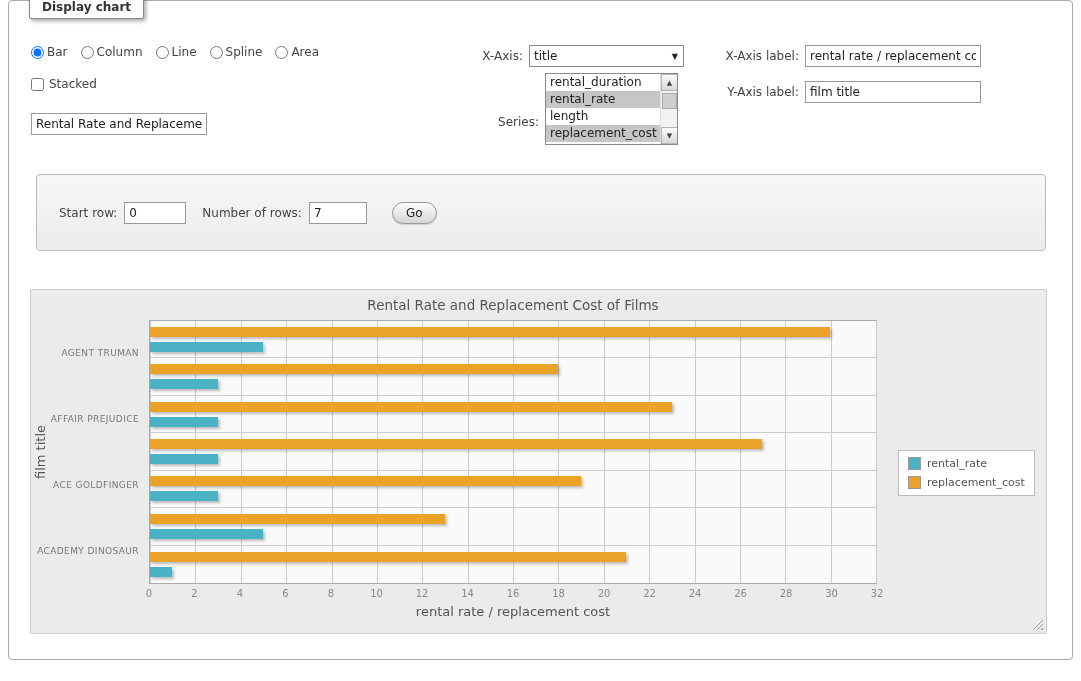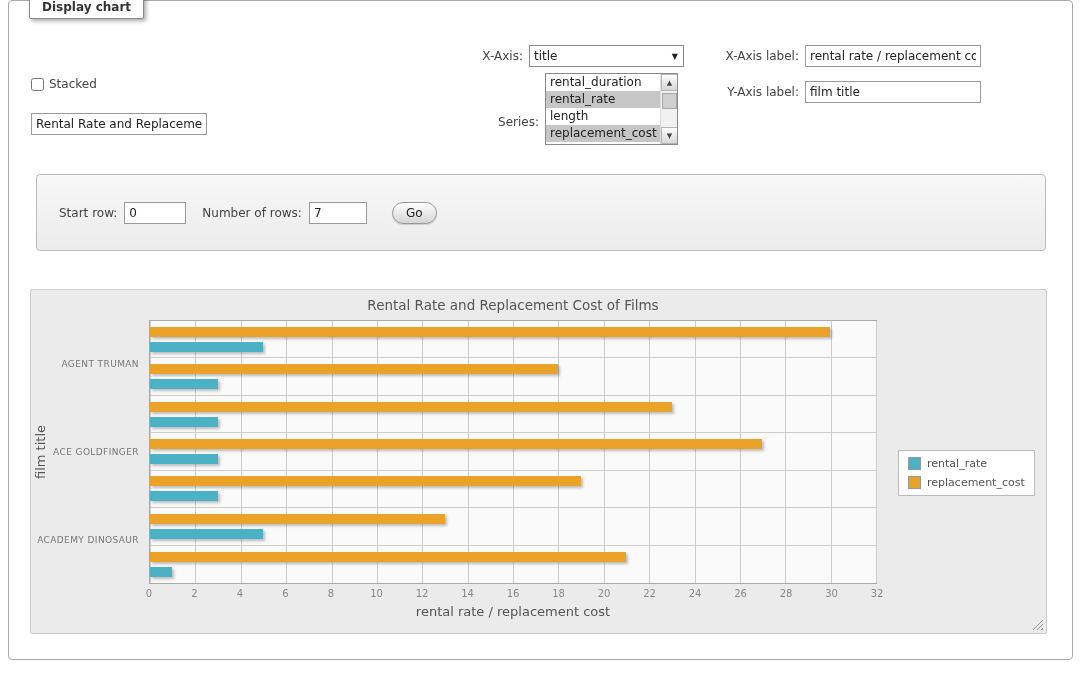--- a/index.html
+++ b/index.html
@@ -103,20 +103,42 @@
     background:repeating-linear-gradient(135deg, transparent 0 2px, #999 2px 3px);
     clip-path:polygon(100% 0, 100% 100%, 0 100%);
   }
 </style>
 </head>
 <body>
 
 <div class="fieldset">
   <div class="legend-box">Display chart</div>
 
+  <div class="radios">
+      <label class="radio-item">
+        <input type="radio" name="chartType" checked="" style="">
+        <span>Bar</span>
+      </label>
+      <label class="radio-item">
+        <input type="radio" name="chartType" style="">
+        <span>Column</span>
+      </label>
+      <label class="radio-item">
+        <input type="radio" name="chartType" style="">
+        <span>Line</span>
+      </label>
+      <label class="radio-item">
+        <input type="radio" name="chartType" style="">
+        <span>Spline</span>
+      </label>
+      <label class="radio-item">
+        <input type="radio" name="chartType" style="">
+        <span>Area</span>
+      </label>
+    </div>
 
   <label class="stacked">
     <input type="checkbox" style="">
     <span>Stacked</span>
   </label>
 
   <input type="text" class="title-input" value="Rental Rate and Replacement Cost of Films" style="">
 
   <div class="xaxis-row">
     <span class="lbl">X-Axis:</span>
@@ -160,20 +182,21 @@
     <span class="lbl ml12">Number of rows:</span>
     <input type="text" class="w58" value="7" style="">
     <button class="go-btn">Go</button>
   </div>
 
   <div class="chart-box">
     <div class="chart-title">Rental Rate and Replacement Cost of Films</div>
     <div class="y-axis-title">film title</div>
     <div class="ylabels">
         <div class="ylab">AGENT TRUMAN</div>
+        <div class="ylab">AFFAIR PREJUDICE</div>
         <div class="ylab">ACE GOLDFINGER</div>
         <div class="ylab">ACADEMY DINOSAUR</div>
       </div>
     <div class="plot">
       <div class="grid">
           <div class="vline" style="left: 0%;"></div>
           <div class="vline" style="left: 6.25%;"></div>
           <div class="vline" style="left: 12.5%;"></div>
           <div class="vline" style="left: 18.75%;"></div>
           <div class="vline" style="left: 25%;"></div>

